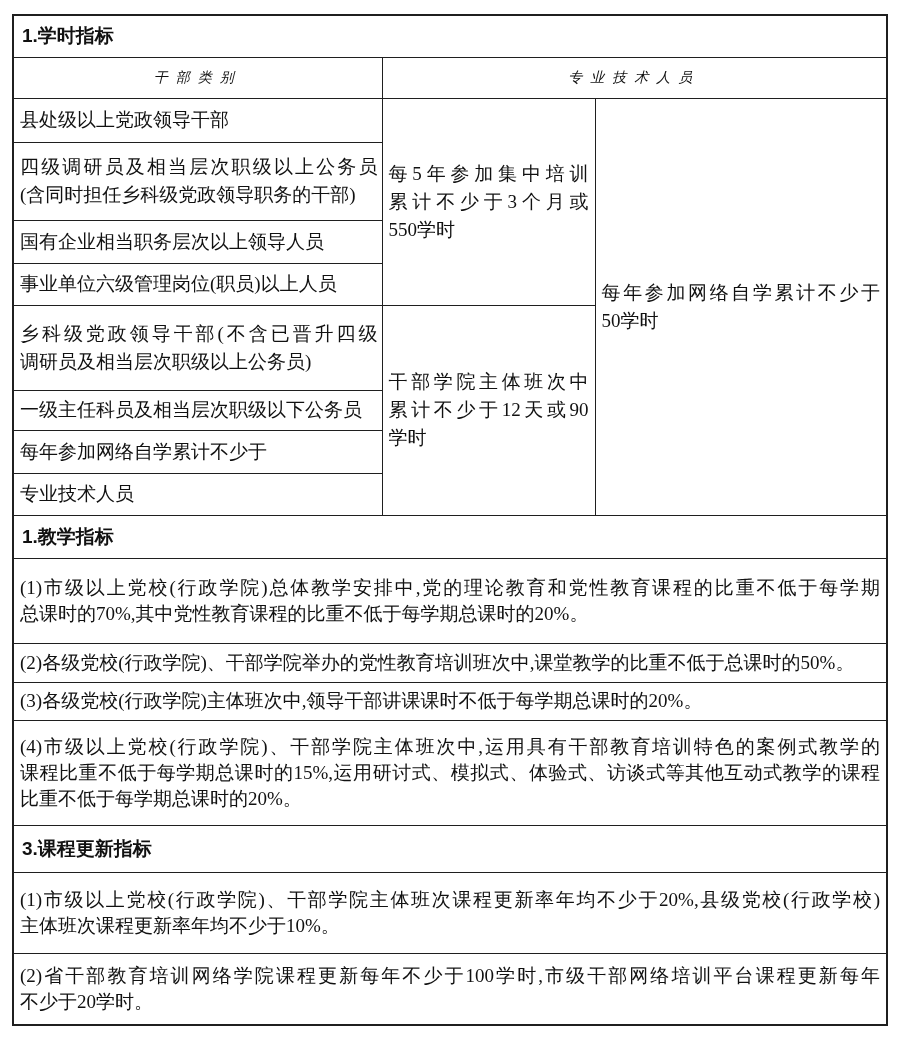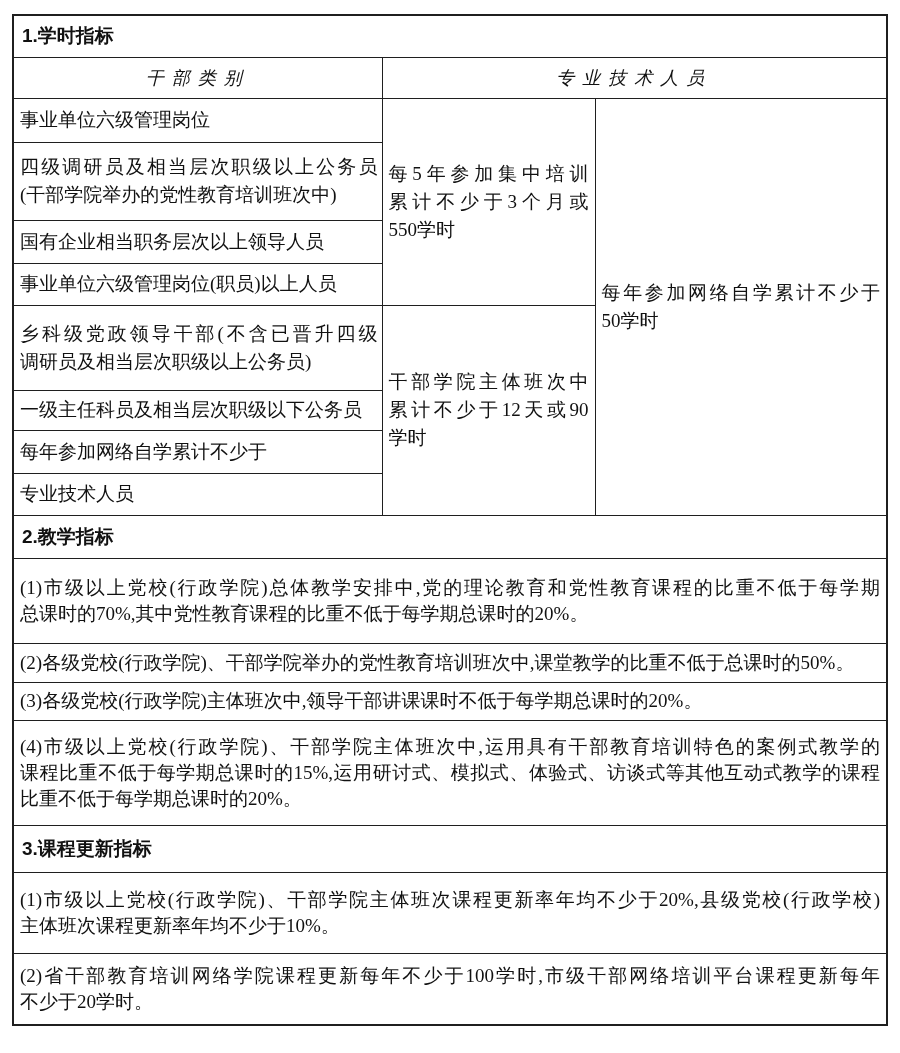--- a/index.html
+++ b/index.html
@@ -31,21 +31,21 @@
     font-family: "Liberation Sans", sans-serif;
     font-weight: bold;
     font-size: 19px;
     padding-left: 8px;
   }
   
   td.col-head {
     font-style: italic;
     text-align: center;
     letter-spacing: 8px;
-    font-size: 18px;
+    font-size: 14px;
     font-weight: 500;
   }
   td.cadre { line-height: 28px; padding: 0 4px 0 6px; }
   td.req   { line-height: 28px; padding: 0 6px; }
   td.para  { line-height: 26px; padding: 0 6px; }
   .ln { display: block; text-align: left; }
   .j  { text-align: justify; text-align-last: justify; }
   
   .h-sec1    { height: 42px; margin-left: 44px; }
   .h-colhead { height: 41px; }
@@ -81,37 +81,37 @@
     <td colspan="3" class="sec-title">1.学时指标</td>
   </tr>
 
   <tr class="h-colhead">
     <td class="col-head">干部类别</td>
     <td class="col-head" colspan="2">专业技术人员</td>
   </tr>
 
   <tr class="h-r1">
     <td class="cadre">
-      <span class="ln">事业单位六级管理岗位</span>
+      <span class="ln">县处级以上党政领导干部</span>
     </td>
     <td class="req" rowspan="4">
       <span class="ln j">每5年参加集中培训</span>
       <span class="ln j">累计不少于3个月或</span>
       <span class="ln">550学时</span>
     </td>
     <td class="req" rowspan="8">
       <span class="ln j">每年参加网络自学累计不少于</span>
       <span class="ln">50学时</span>
     </td>
   </tr>
 
   <tr class="h-r2">
     <td class="cadre">
       <span class="ln j">四级调研员及相当层次职级以上公务员</span>
-      <span class="ln">(干部学院举办的党性教育培训班次中)</span>
+      <span class="ln">(含同时担任乡科级党政领导职务的干部)</span>
     </td>
   </tr>
 
   <tr class="h-r3">
     <td class="cadre">
       <span class="ln">国有企业相当职务层次以上领导人员</span>
     </td>
   </tr>
 
   <tr class="h-r4">
@@ -144,21 +144,21 @@
     </td>
   </tr>
 
   <tr class="h-r8">
     <td class="cadre">
       <span class="ln">专业技术人员</span>
     </td>
   </tr>
 
   <tr class="h-sec2">
-    <td colspan="3" class="sec-title">2.教学指标</td>
+    <td colspan="3" class="sec-title">1.教学指标</td>
   </tr>
 
   <tr class="h-p1">
     <td colspan="3" class="para">
       <span class="ln j">(1)市级以上党校(行政学院)总体教学安排中,党的理论教育和党性教育课程的比重不低于每学期</span>
       <span class="ln">总课时的70%,其中党性教育课程的比重不低于每学期总课时的20%。</span>
     </td>
   </tr>
 
   <tr class="h-p2">

